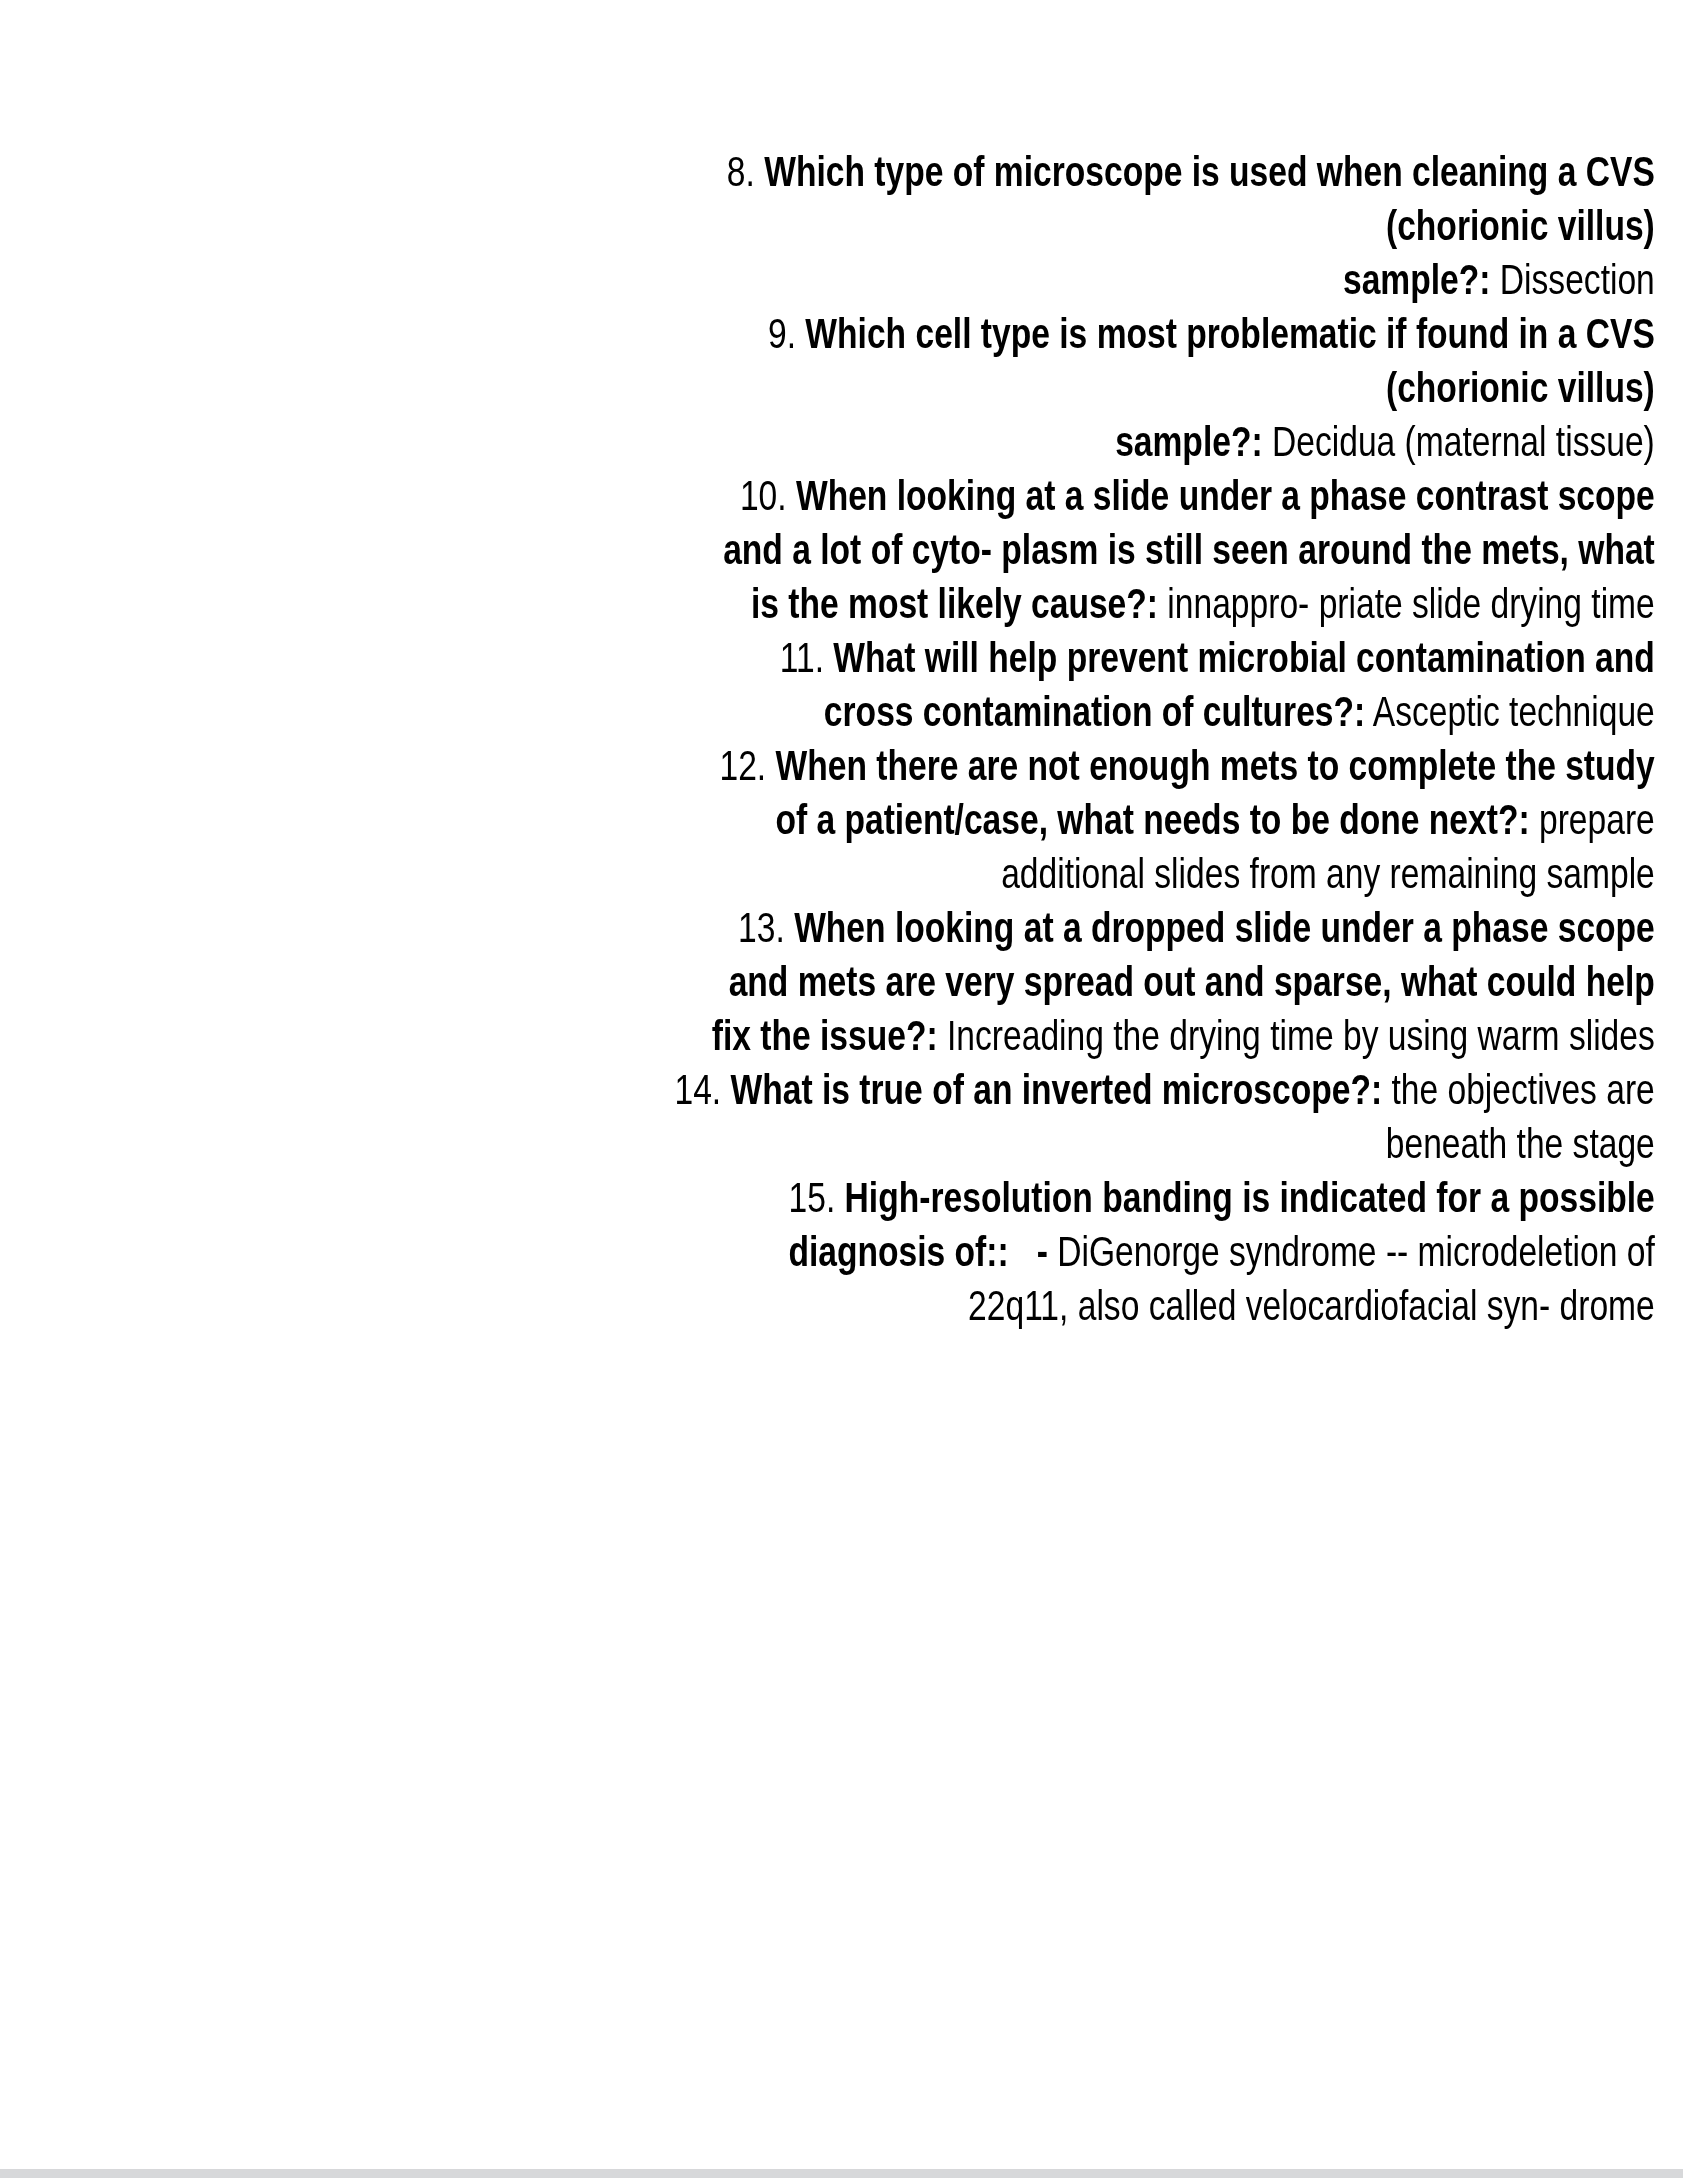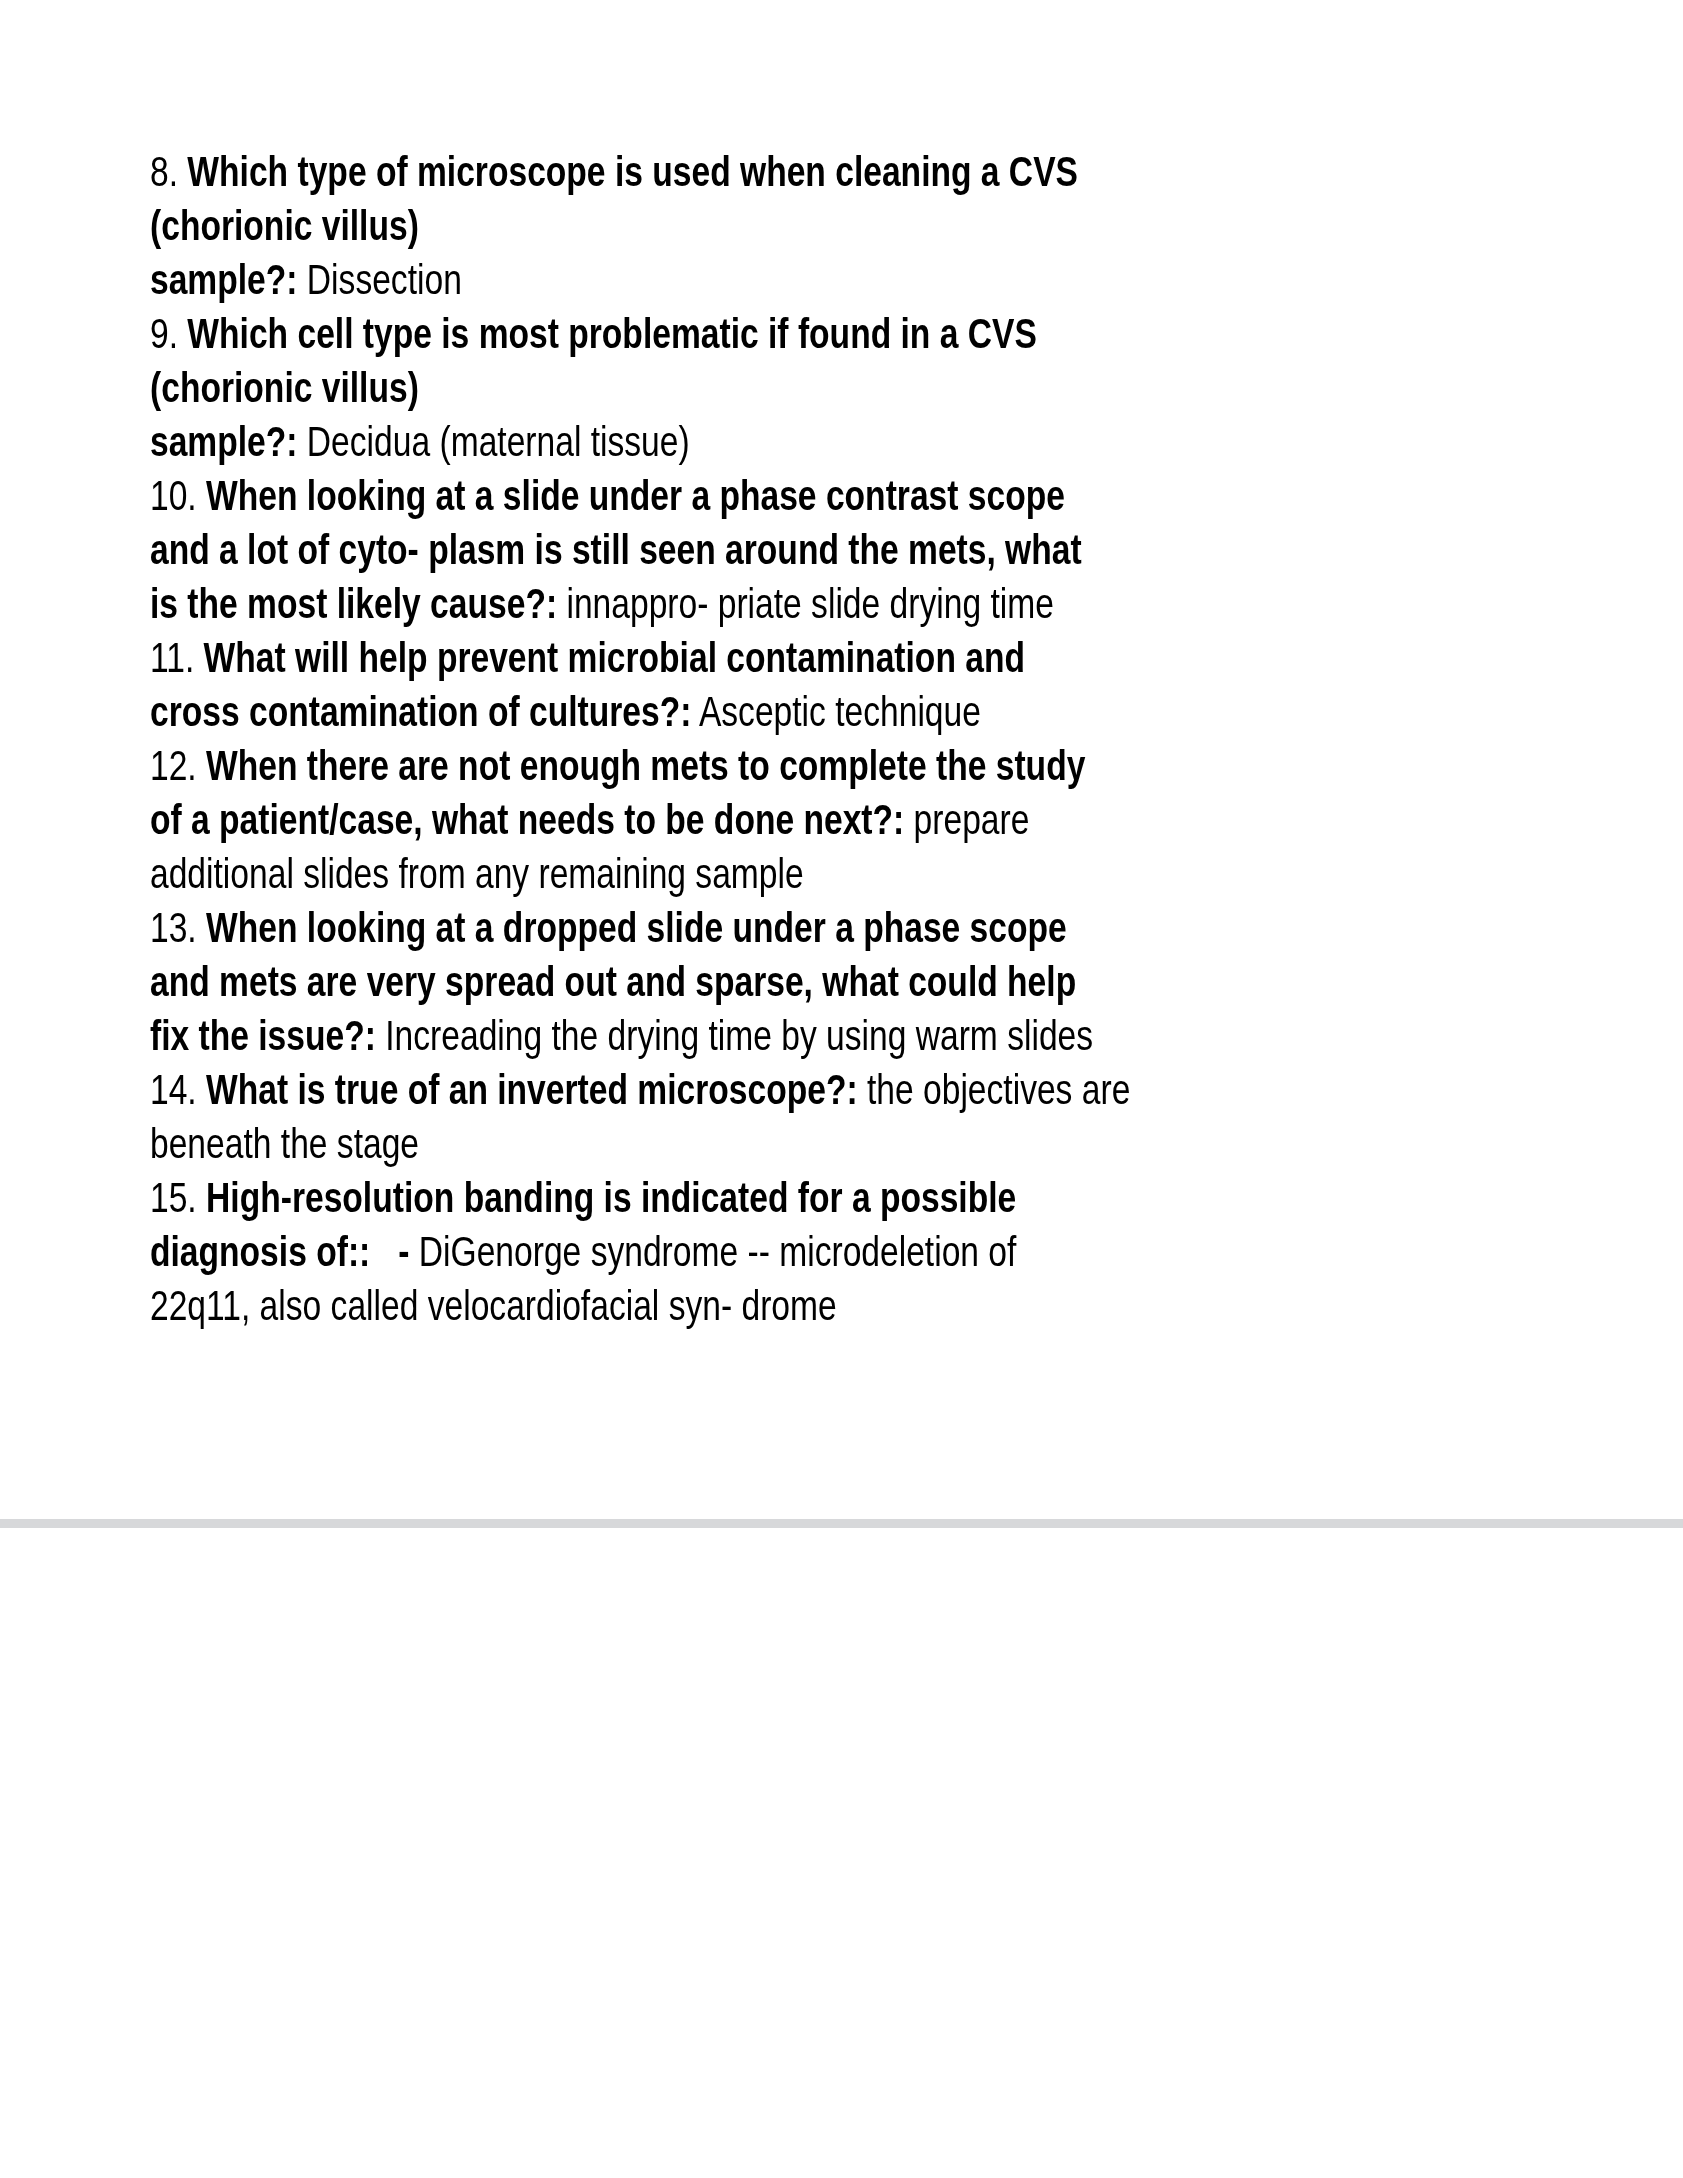--- a/index.html
+++ b/index.html
@@ -3,25 +3,26 @@
 <meta charset="utf-8">
 <style>
   html, body {
     margin: 0;
     padding: 0;
     background: #ffffff;
   }
   .page {
     position: relative;
     width: 1683px;
-    height: 1528px;
+    height: 2178px;
     background: #ffffff;
     overflow: hidden;
     font-family: "Liberation Sans", "DejaVu Sans", sans-serif;
     color: #000000;
+    text-align: right;
   }
   .text-block {
     position: absolute;
     left: 150px;
     top: 145px;
     transform: scaleX(0.80);
     transform-origin: 0 0;
     width: 1881px;
   }
   .tl {

